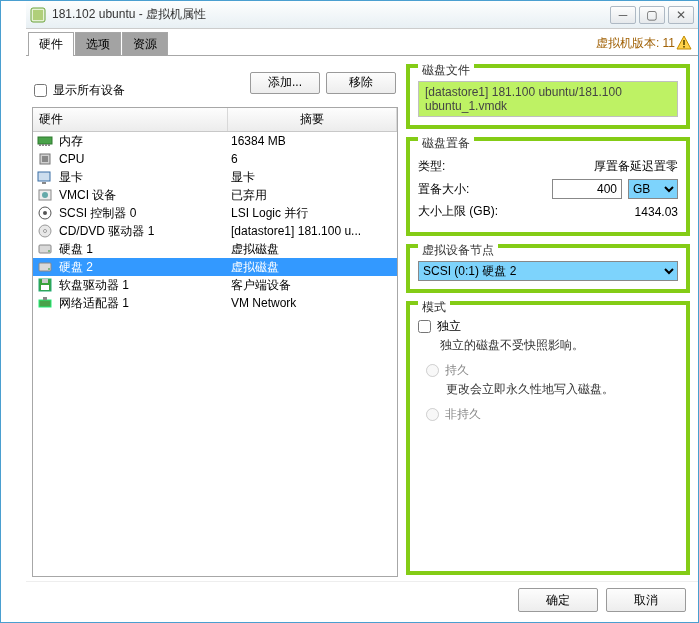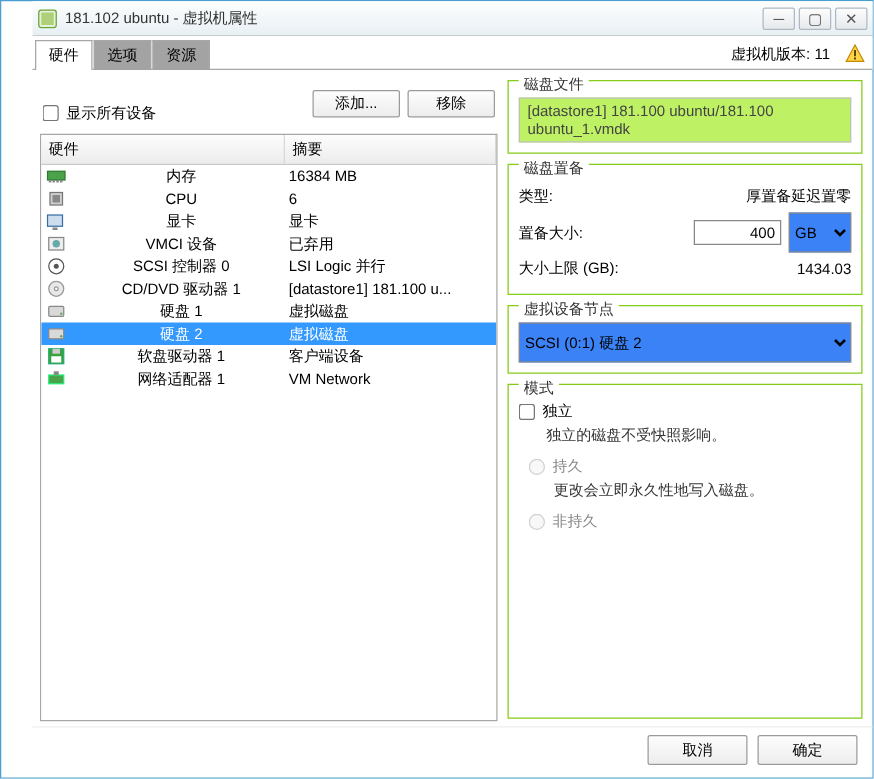--- a/index.html
+++ b/index.html
@@ -8,53 +8,53 @@
 .window { width: 699px; height: 623px; border: 1px solid #4a9fd0; display: flex; flex-direction: column; background: #fff; padding-left: 25px; }
 .titlebar { height: 28px; background: linear-gradient(#fdfefe, #e8f0f4); display: flex; align-items: center; padding: 0 4px; border-bottom: 1px solid #ccc; }
 .title-icon { width: 16px; height: 16px; margin-right: 6px; }
 .title-text { flex: 1; color: #333; }
 .winbtn { width: 26px; height: 18px; border: 1px solid #aeb9c4; margin-left: 3px; display: flex; align-items: center; justify-content: center; border-radius: 2px; background: linear-gradient(#fdfdfd,#e6e9ec); color: #555; cursor: default; }
 
 .tabs-row { display: flex; align-items: center; border-bottom: 1px solid #a7a7a7; background: #fff; padding-top: 2px; position: relative; }
 .tab { padding: 3px 10px; border: 1px solid #a7a7a7; border-bottom: none; margin-left: 2px; margin-right: -1px; background: #fff; position: relative; top: 1px; }
 .tab.active { background: #fff; z-index: 2; }
 .tab:not(.active) { background: #a3a3a3; }
-.vm-version { margin-left: auto; margin-right: 12px; color: #000000; }
+.vm-version { margin-left: auto; margin-right: 1px; color: #a16207; }
 .warn-icon { margin-right: 6px; }
 
 .body-area { flex: 1; display: flex; padding: 6px 6px 4px 6px; gap: 6px; overflow: hidden; }
 
 .left-panel { width: 366px; display: flex; flex-direction: column; }
 .toolbar { display: flex; align-items: center; padding: 4px 2px 8px 2px; gap: 6px; }
 .toolbar label { display: flex; align-items: center; gap: 6px; flex: 1; margin-top: 16px; }
 .btn { min-width: 70px; height: 22px; padding: 0 8px; background: linear-gradient(#fdfdfd,#ededed); border: 1px solid #9a9a9a; border-radius: 2px; cursor: default; }
 .wide-btn { min-width: 80px; height: 24px; }
 
 .hw-list { flex: 1; border: 1px solid #a7a7a7; overflow: hidden; }
 .hw-header { display: flex; background: linear-gradient(#fdfdfd,#ececec); border-bottom: 1px solid #c8c8c8; }
 .hw-header .col { padding: 3px 6px; border-right: 1px solid #d8d8d8; }
 .col-name { width: 195px; }
-.col-sum { flex: 1; }
+.col-sum { flex: 1; text-align: center; }
 .hw-body { background: #fff; height: 100%; }
 .row { display: flex; align-items: center; height: 18px; padding: 0 4px; }
 .row.selected { background: #3399ff; color: #fff; }
 .row .ic { width: 16px; height: 16px; margin-right: 6px; display: flex; align-items: center; justify-content: center; }
-.row .nm { width: 172px; white-space: nowrap; overflow: hidden; text-overflow: ellipsis; text-align: center; }
+.row .nm { width: 172px; white-space: nowrap; overflow: hidden; text-overflow: ellipsis; }
 .row .sm { flex: 1; white-space: nowrap; overflow: hidden; text-overflow: ellipsis; }
 
 .right-panel { flex: 1; display: flex; flex-direction: column; gap: 8px; padding: 2px 2px 2px 2px; overflow: hidden; }
-.group { border: 1px solid #84cc16; padding: 6px 8px 8px 8px; }
+.group { border: 4px solid #84cc16; padding: 6px 8px 8px 8px; }
 .group-title { position: relative; top: -12px; background: #fff; display: inline-block; padding: 0 4px; color: #333; }
 .group-title + .group-content { margin-top: -10px; }
 .kv-line { display: flex; align-items: center; margin: 4px 0; }
 .kv-label { flex: 0 0 80px; }
 .kv-val-right { margin-left: auto; }
 .kv-val { white-space: nowrap; }
 .input-num { width: 70px; text-align: right; border: 1px solid #888; height: 20px; padding: 0 4px; }
-.sel { border: 1px solid #888; height: 32px; background: #3b82f6; }
+.sel { border: 1px solid #888; height: 20px; background: #7dd3fc; }
 .sel-wide { width: 100%; }
 .disk-file-val { border: 1px solid #c0c0c0; background: #bef264; padding: 3px 6px; color: #444; }
 .chk { margin-right: 6px; }
 .mode-descr { margin: 2px 0 8px 22px; color: #333; }
 .radio-row { display: flex; align-items: center; margin-left: 8px; color: #888; }
 .radio-row input { margin-right: 6px; }
 .radio-descr { margin: 2px 0 8px 28px; color: #333; }
 
 .footer { display: flex; justify-content: flex-end; padding: 6px 12px 10px 12px; gap: 8px; border-top: 1px solid #eee; }
 
@@ -277,17 +277,17 @@
             <input type="radio" name="persist" disabled="" style="">
             <span>非持久</span>
           </label>
         </div>
       </div>
 
     </div>
   </div>
 
   <div class="footer">
+    <button class="btn wide-btn">确定</button>
     <button class="btn wide-btn">取消</button>
-    <button class="btn wide-btn">确定</button>
   </div>
 
 </div>
 
 </body></html>

